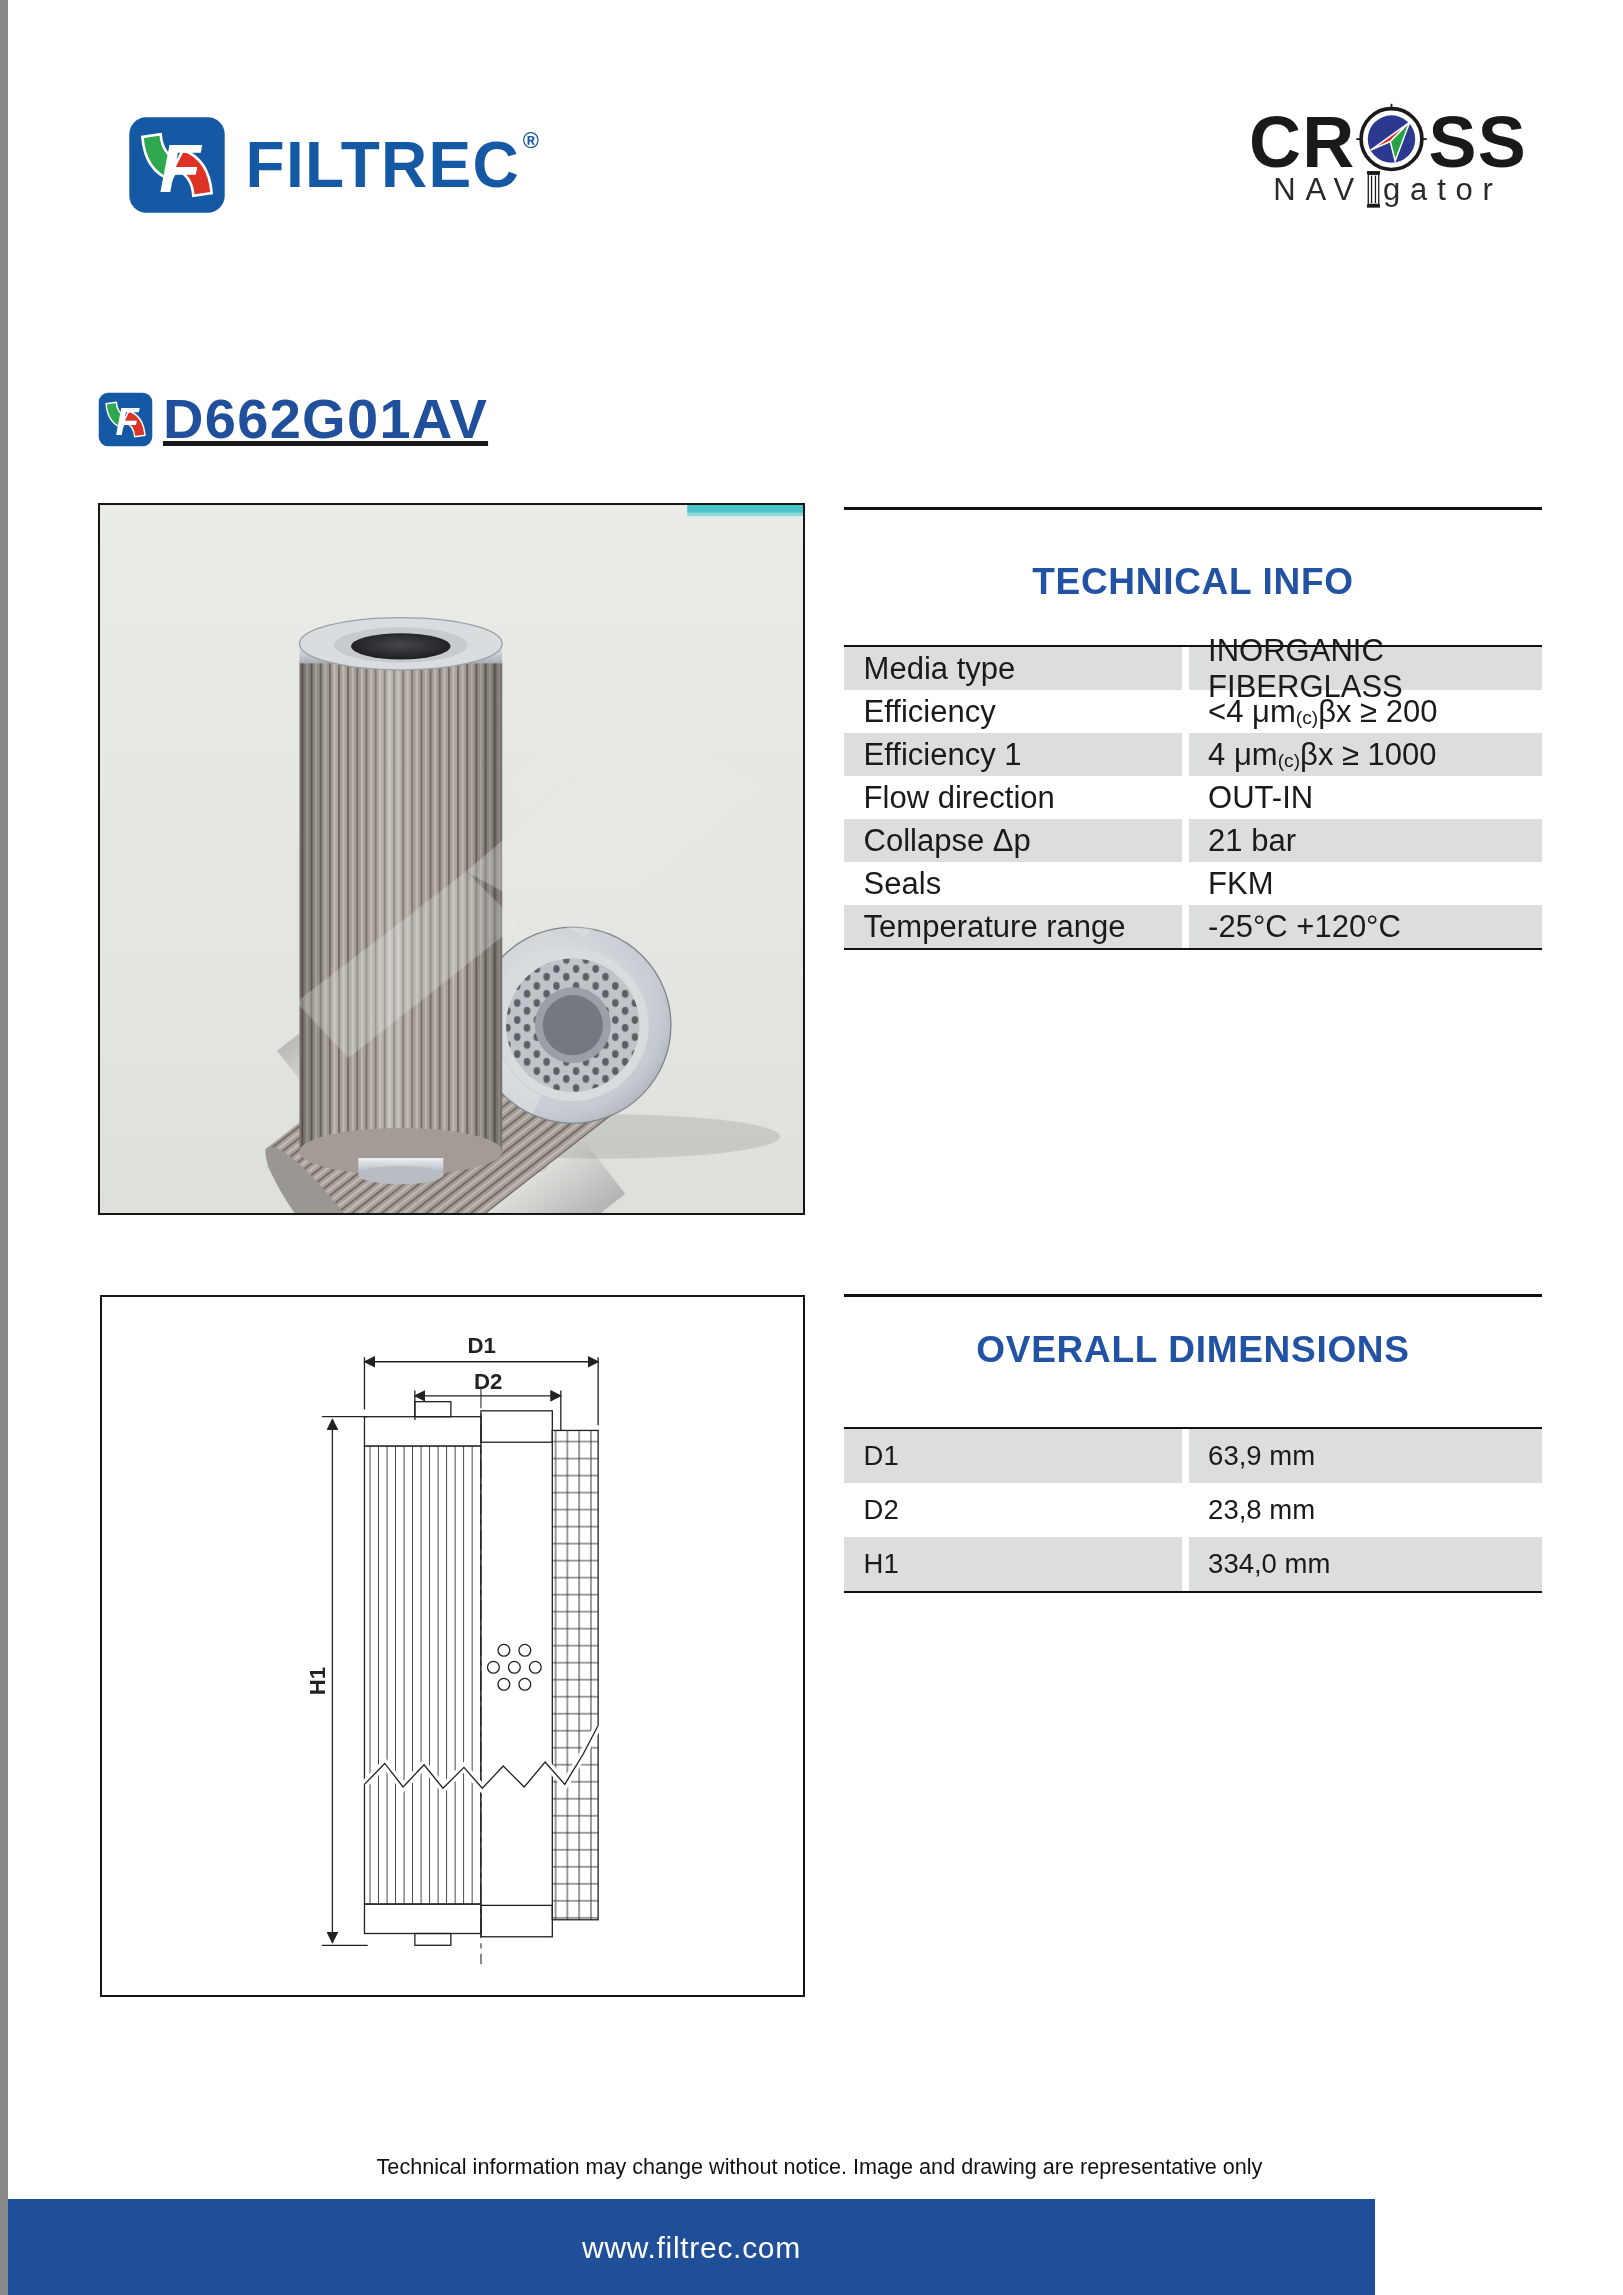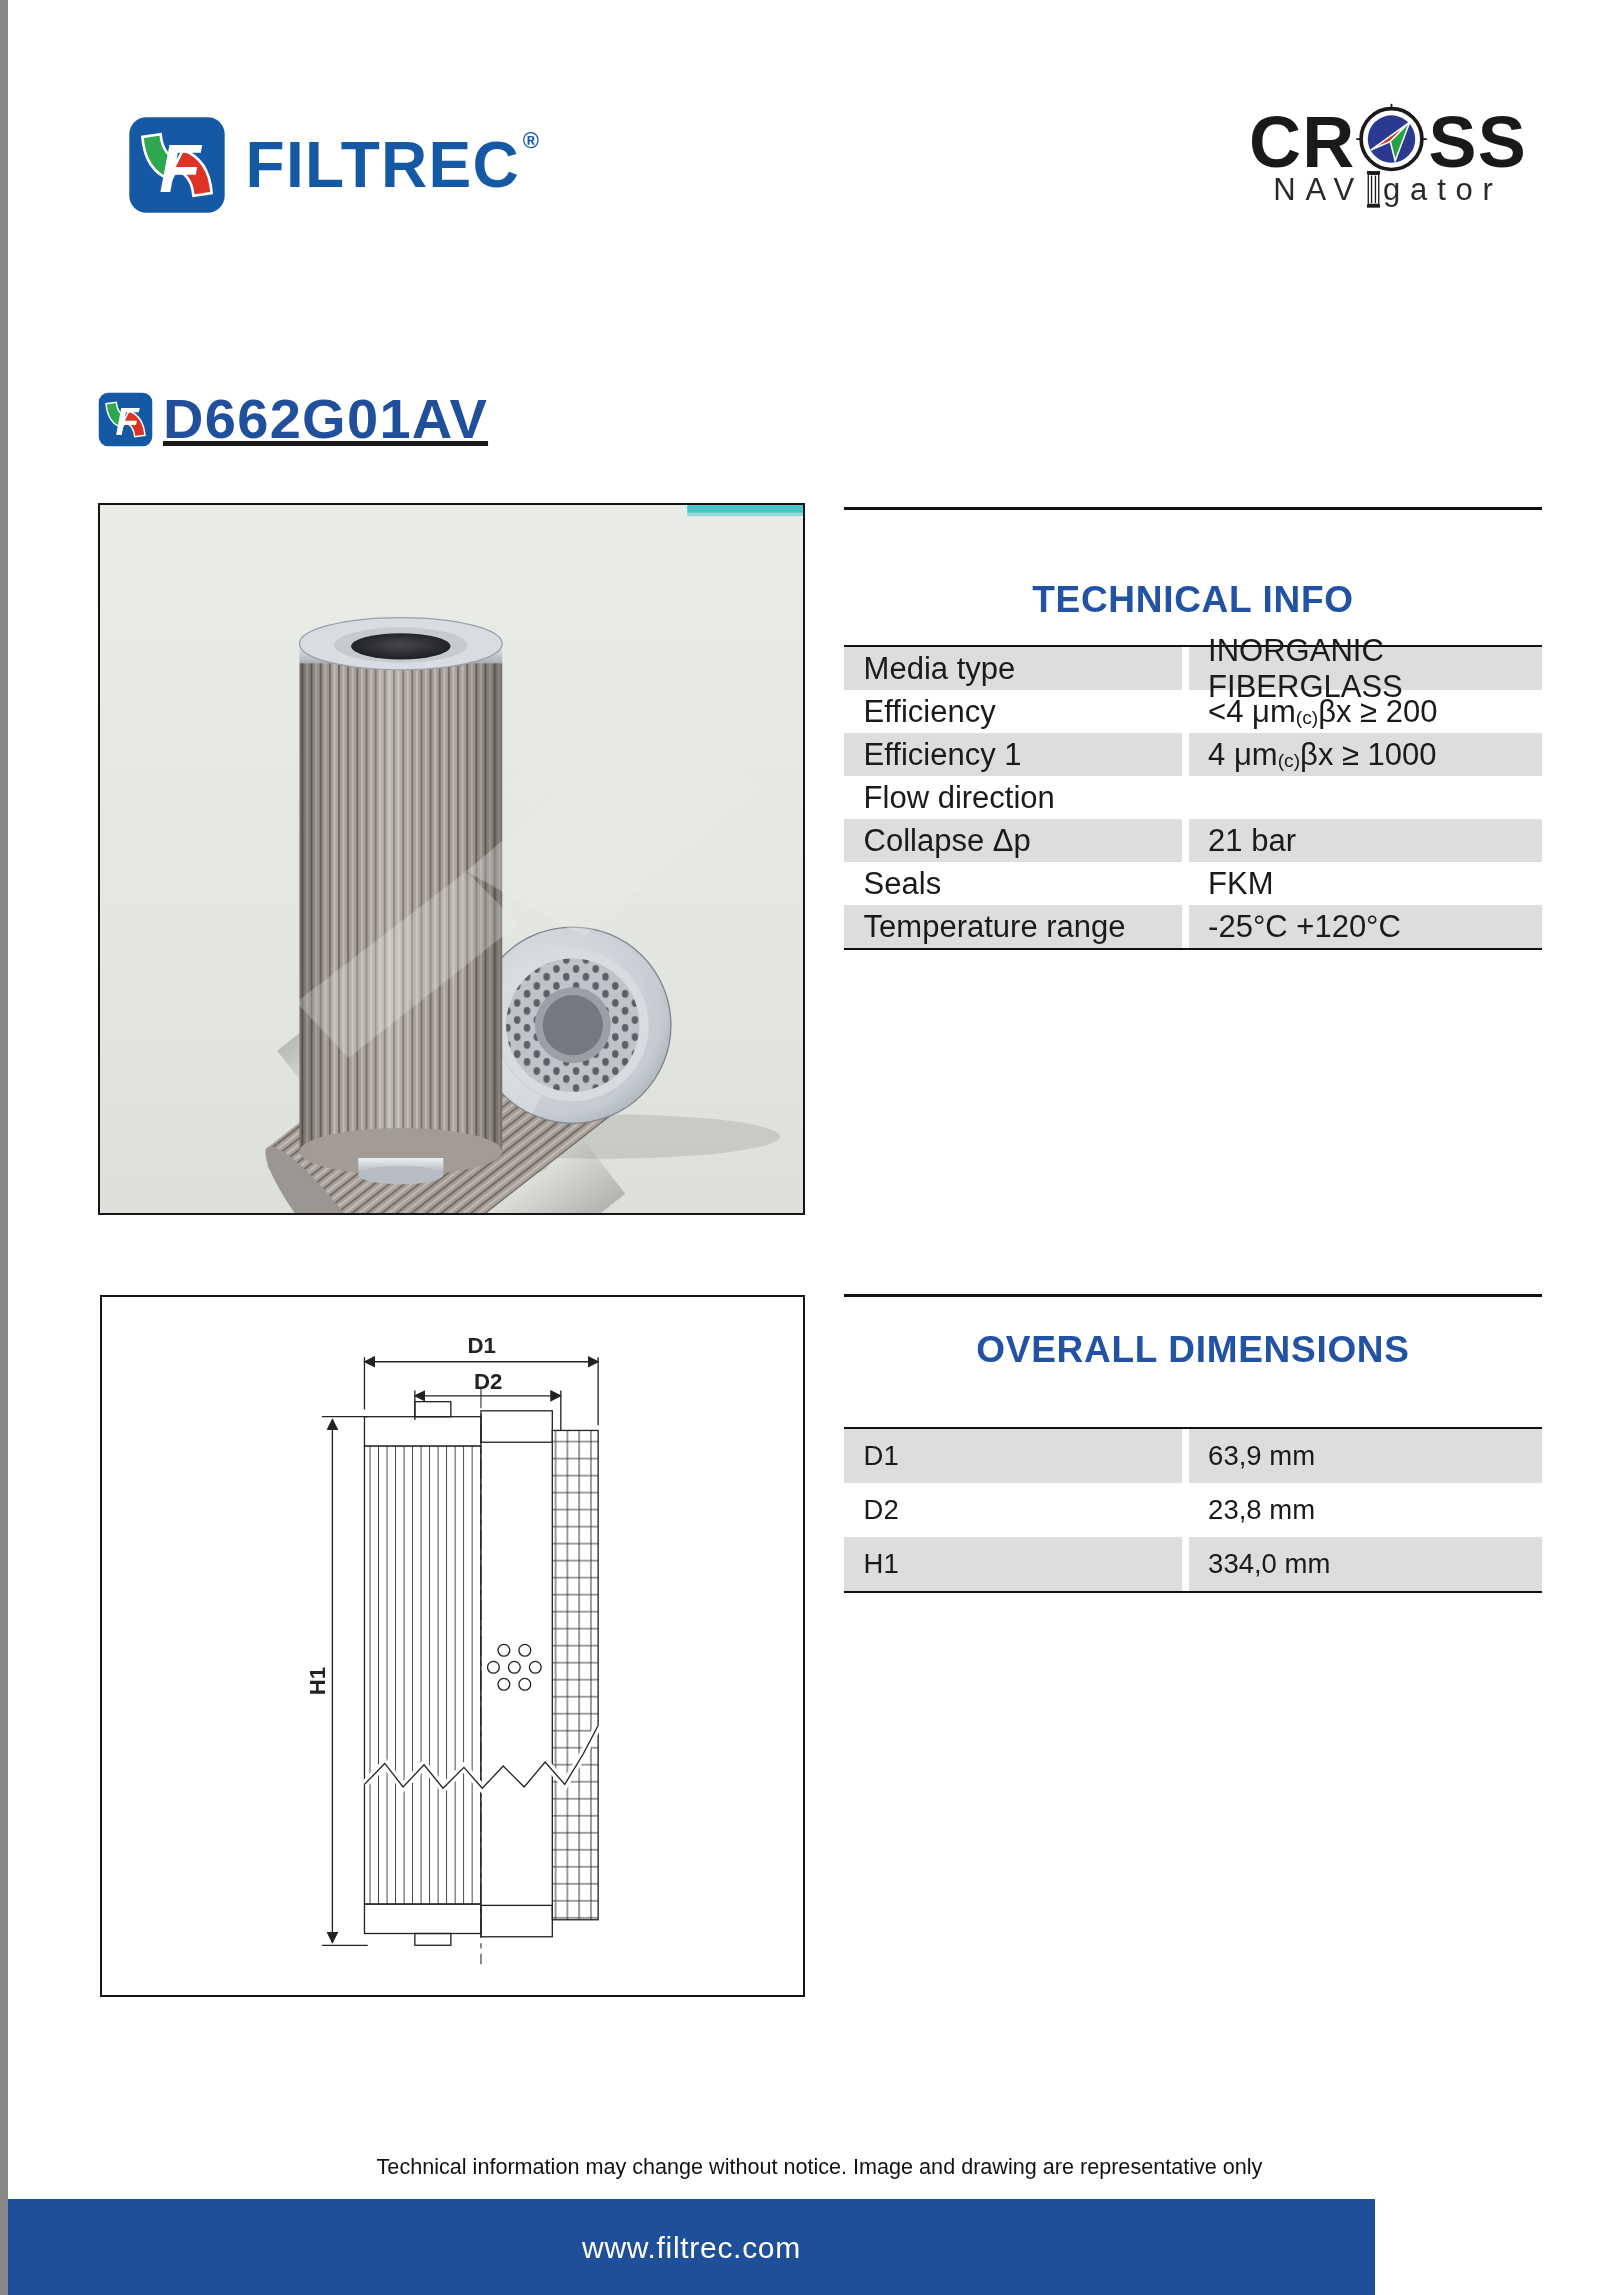--- a/index.html
+++ b/index.html
@@ -24,21 +24,21 @@
       border:2px solid #151515;box-sizing:border-box;background:#E7E9E5;}
   .drawing-box{position:absolute;left:92px;top:1295px;width:705px;height:702px;
       border:2px solid #151515;box-sizing:border-box;background:#ffffff;}
   .photo-box svg,.drawing-box svg{display:block;width:100%;height:100%;}
   
   .rule{position:absolute;height:2.6px;background:#111;}
   .rule.tech{left:836px;top:507px;width:698px;}
   .rule.dims{left:836px;top:1294px;width:698px;}
   .sec-heading{position:absolute;left:836px;width:698px;text-align:center;
       font-size:37px;font-weight:bold;color:#2152A3;letter-spacing:0.7px;}
-  .sec-heading.tech{top:579px;}
+  .sec-heading.tech{top:561px;}
   .sec-heading.dims{top:1329px;}
   .spec-table{position:absolute;left:836px;width:698px;
       border-top:2.6px solid #111;border-bottom:2.6px solid #111;box-sizing:border-box;}
   .spec-table.tech{top:645px;}
   .spec-table.dims{top:1427px;}
   .trow{display:flex;}
   .spec-table.tech .trow{height:43px;}
   .spec-table.dims .trow{height:54px;}
   .tcell{display:flex;align-items:center;padding-left:19.6px;box-sizing:border-box;}
   .tcell.lbl{width:338px;}
@@ -223,20 +223,25 @@
         <div class="tgap"></div>
       <div class="tcell val">
           <span>4 μm</span>
           <span class="sub">(c)</span>
           <span> βx ≥ 1000</span>
         </div>
     </div>
     <div class="trow">
       <div class="tcell lbl">Flow direction</div>
         <div class="tgap"></div>
+      <div class="tcell val">
+          <span>OUT-IN</span>
+          <span class="sub"></span>
+          <span></span>
+        </div>
     </div>
     <div class="trow gray">
       <div class="tcell lbl">Collapse Δp</div>
         <div class="tgap"></div>
       <div class="tcell val">
           <span>21 bar</span>
           <span class="sub"></span>
           <span></span>
         </div>
     </div>

